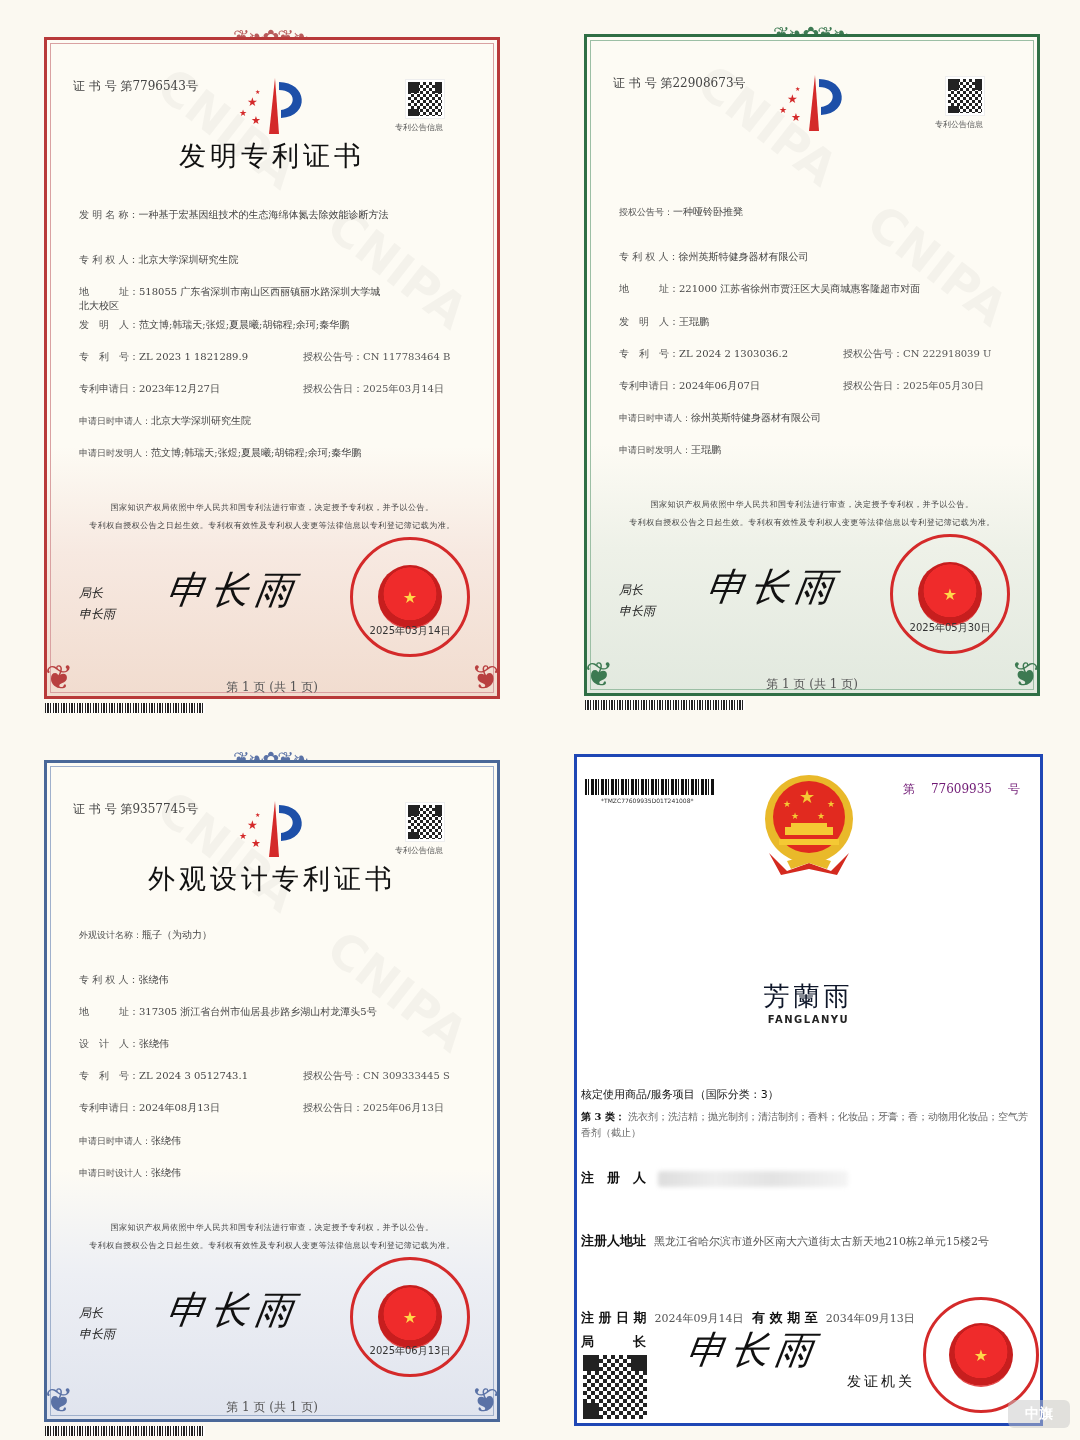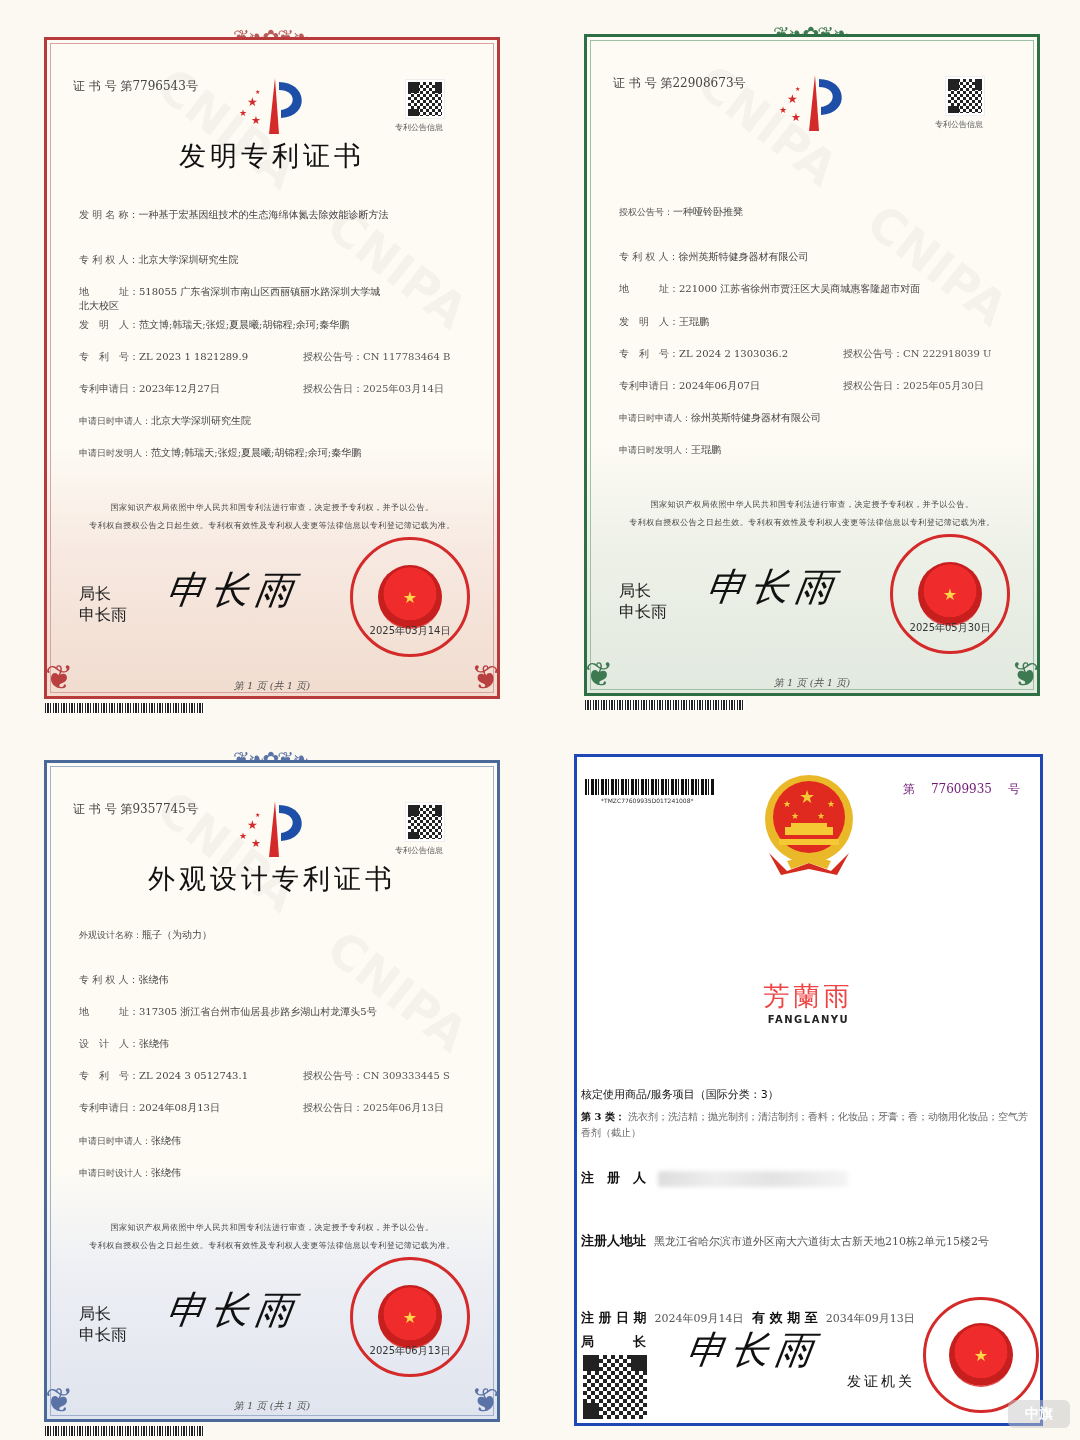--- a/index.html
+++ b/index.html
@@ -69,36 +69,36 @@
   .field .lbl { display: inline-block; }
   .field .val { color: #444; }
   .field.small { font-size: 9px; }
   .field.small .val { font-size: 10px; }
   .field.wrap { white-space: normal; width: 310px; }
   .field-right { position: absolute; left: 256px; font-size: 10px; color: #555; white-space: nowrap; }
   .notice {
     position: absolute; left: 10px; right: 10px; text-align: center;
     font-size: 8px; color: #444; line-height: 18px; letter-spacing: 0.5px;
   }
-  .director { position: absolute; left: 32px; font-family: "DejaVu Sans", sans-serif; font-size: 16px; color: #222; line-height: 21px; }
+  .director { position: absolute; left: 32px; font-family: "DejaVu Sans", sans-serif; font-size: 12px; color: #222; line-height: 21px; font-style: italic; }
   .signature {
     position: absolute; left: 120px; font-family: "DejaVu Serif", serif;
     font-size: 38px; color: #111; font-style: italic; letter-spacing: 6px; transform: skewX(-8deg);
   }
   .seal {
     position: absolute; width: 120px; height: 120px; border-radius: 50%;
     border: 3px solid #d42a2a; display: flex; align-items: center; justify-content: center;
   }
   .seal-inner {
     width: 64px; height: 64px; border-radius: 50%;
     background: radial-gradient(circle at 50% 45%, #ef2b2b 0 55%, #c71e1e 56% 70%, #e34a4a 71%);
     display: flex; align-items: center; justify-content: center; color: #ffd84a; font-size: 16px;
   }
   .seal-date { position: absolute; bottom: 16px; left: 0; right: 0; text-align: center; font-family: "DejaVu Sans", sans-serif; font-size: 10px; color: #333; }
-  .page-no { position: absolute; left: 0; right: 0; text-align: center; font-size: 10px; color: #555; font-style: italic; }
+  .page-no { position: absolute; left: 0; right: 0; text-align: center; font-size: 12px; color: #555; }
   .watermark {
     position: absolute; font-family: "DejaVu Sans", sans-serif; font-size: 48px; font-weight: bold;
     color: rgba(0,0,0,0.035); transform: rotate(38deg); pointer-events: none;
   }
 
   
   .tm {
     position: absolute; left: 574px; top: 754px; width: 469px; height: 672px;
     border: 3px solid #1f47b5; background: #ffffff;
   }
@@ -107,21 +107,21 @@
     background: repeating-linear-gradient(90deg, #111 0 2px, #fff 2px 3px, #111 3px 4px, #fff 4px 6px, #111 6px 9px, #fff 9px 10px);
   }
   .tm-barcode-text { position: absolute; left: 24px; top: 40px; font-family: "DejaVu Sans", sans-serif; font-size: 6px; color: #333; }
   .tm-no { position: absolute; right: 20px; top: 24px; font-size: 12px; color: #701a75; word-spacing: 12px; }
   .tm-no span { margin-left: 16px; }
   .emblem {
     position: absolute; left: 180px; top: 14px; width: 104px; height: 112px;
   }
   .tm-title { position: absolute; left: 0; right: 0; top: 134px; text-align: center; font-size: 21px; font-weight: bold; color: #111; letter-spacing: 10px; }
   .brand { position: absolute; left: 0; right: 0; top: 222px; text-align: center; }
-  .brand-cn { font-family: Liberation Sans, sans-serif; font-size: 26px; color: #ef4444; letter-spacing: 4px; }
+  .brand-cn { font-family: Liberation Sans, sans-serif; font-size: 26px; color: #0f172a; letter-spacing: 4px; }
   .brand-en { font-family: "DejaVu Sans", sans-serif; font-size: 10px; font-weight: bold; letter-spacing: 1.5px; color: #222; }
   .tm-goods-title { position: absolute; left: 4px; top: 330px; font-family: "DejaVu Sans", sans-serif; font-size: 11px; color: #111; }
   .tm-goods { position: absolute; left: 4px; top: 352px; width: 456px; font-size: 10px; color: #666; line-height: 16px; }
   .tm-goods b { color: #111; }
   .tm-row { position: absolute; left: 4px; font-size: 13px; color: #111; font-weight: bold; font-family: "DejaVu Sans", sans-serif; }
   .tm-row .v { font-weight: normal; font-family: "DejaVu Serif", serif; color: #555; font-size: 11px; margin-left: 8px; }
   .blur { display: inline-block; width: 190px; height: 16px; vertical-align: middle; margin-left: 12px;
     background: linear-gradient(90deg, #ddd, #eee 30%, #e3e3e3 60%, #f4f4f4); filter: blur(2px); border-radius: 3px; }
   .tm-qr {
     position: absolute; left: 6px; top: 598px; width: 64px; height: 64px;

